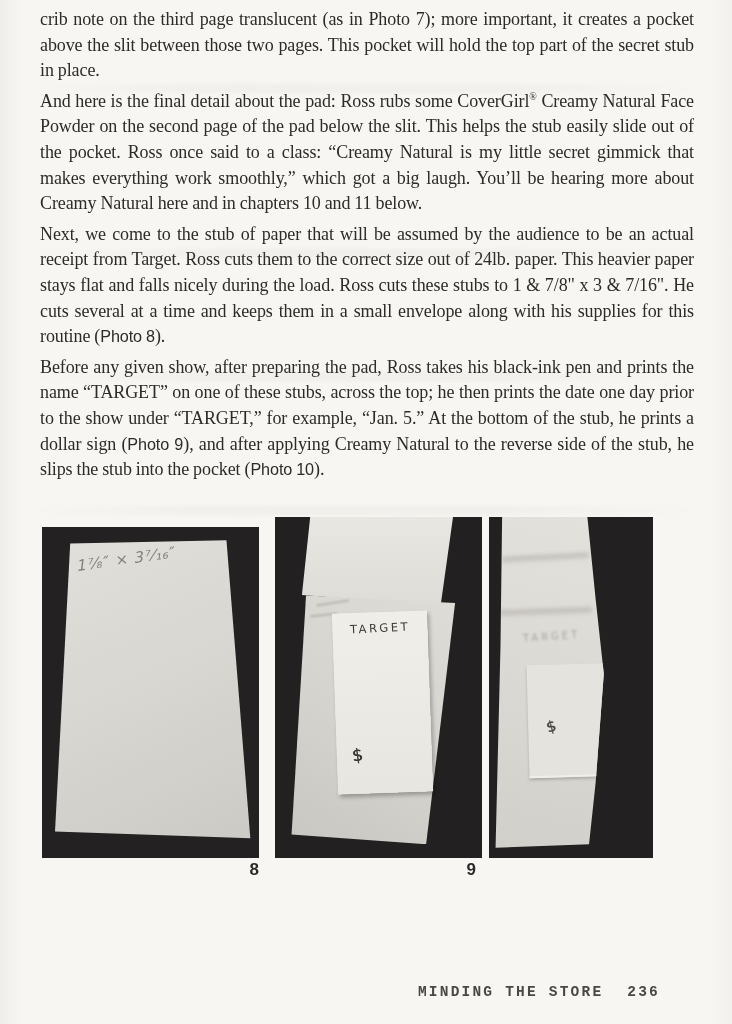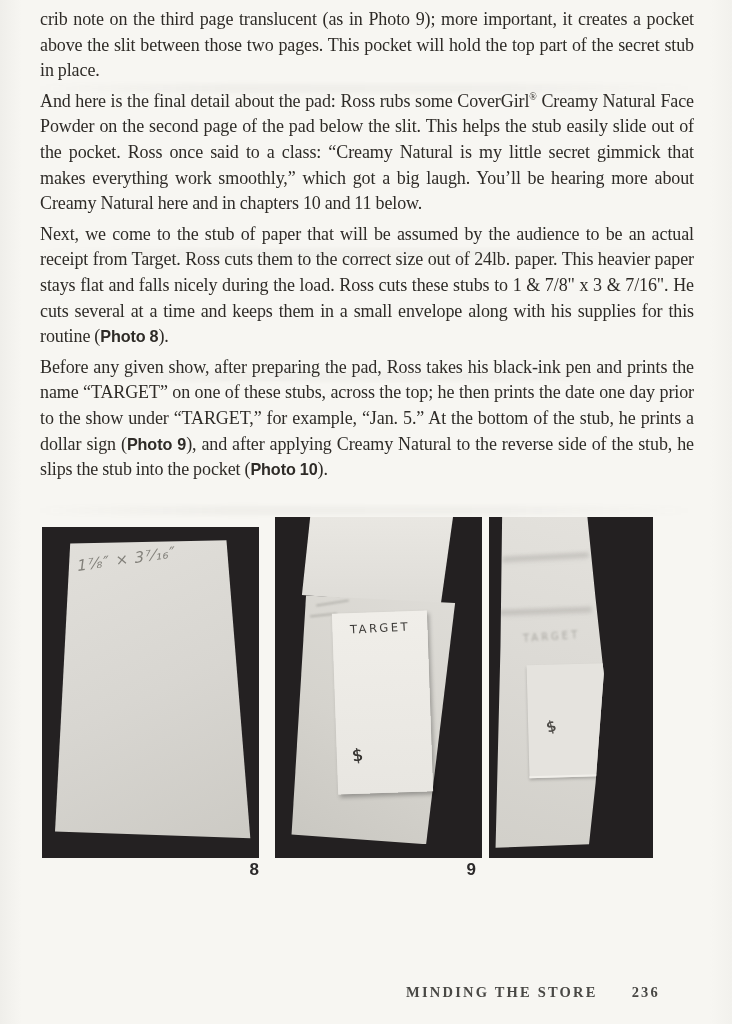--- a/index.html
+++ b/index.html
@@ -6,21 +6,21 @@
   html,body { margin:0; padding:0; }
   body { width:732px; height:1024px; background:#f6f5f1; font-family:"Liberation Serif", serif; }
   #page { position:relative; width:732px; height:1024px; overflow:hidden;
           background:linear-gradient(90deg,#efeeea 0%, #f7f6f2 3%, #f7f6f2 97%, #f2f1ed 100%); }
 
   
   .text-col { position:absolute; left:40px; top:7px; width:654px; }
   .para { font-size:18px; line-height:25.6px; text-align:justify; color:#2e2b27;
           margin:0 0 5px 0; letter-spacing:-0.1px; word-spacing:-0.4px; }
   .run-i { }
-  .run-b { font-family:"Liberation Sans", sans-serif; font-weight:700; font-size:0.9em;margin-top:37px; }
+  .run-b { font-family:"Liberation Sans", sans-serif; font-weight:400; font-size:0.9em;margin-top:37px; }
   .para sup { font-size:0.55em; line-height:0; }
 
   
   .streak { position:absolute; left:30px; width:670px; height:9px; opacity:.5; filter:blur(2px);
             background:linear-gradient(90deg, rgba(125,123,117,0) 0%, rgba(125,123,117,0.12) 30%,
             rgba(125,123,117,0.10) 70%, rgba(125,123,117,0) 100%); }
 
   
   .photo { position:absolute; background:#242122; }
   #photo8  { left:42px;  top:527px; width:217px; height:331px; }
@@ -70,31 +70,31 @@
     font-size:15px; color:#4c4a46; transform:rotate(-14deg); text-shadow:0.5px 0 #4c4a46; }
 
   
   .fig-num { position:absolute; top:860px; font-family:"Liberation Sans", sans-serif;
     font-weight:700; font-size:17px; color:#2c2a2b; text-align:right; }
   #num8  { left:42px;  width:217px; }
   #num9  { left:275px; width:201px; }
   #num10 { left:489px; width:164px; }
 
   
-  .footer { position:absolute; top:984px; right:72px; display:flex; gap:34px; align-items:center;
-    font-family:Liberation Serif, serif; font-weight:700; font-size:14.5px;
+  .footer { position:absolute; top:984px; right:72px; display:flex; gap:24px; align-items:center;
+    font-family:Liberation Mono, monospace; font-weight:700; font-size:14.5px;
     letter-spacing:2.2px; color:#49484500; color:#494845; }
 </style>
 </head>
 <body>
 
 <div id="page">
 
   <div class="text-col">
-    <p class="para"><span>crib note on the third page translucent (as in Photo 9); more important, it creates </span><span class="run-i">a pocket</span><span> above the slit between those two pages. This pocket will hold the top part of the secret stub in place.</span></p>
+    <p class="para"><span>crib note on the third page translucent (as in Photo 7); more important, it creates </span><span class="run-i">a pocket</span><span> above the slit between those two pages. This pocket will hold the top part of the secret stub in place.</span></p>
     <p class="para"><span>And here is the final detail about the pad: Ross rubs some CoverGirl</span><sup>®</sup><span> Creamy Natural Face Powder on the second page of the pad below the slit. This helps the stub easily slide out of the pocket. Ross once said to a class: “Creamy Natural is my little secret gimmick that makes everything work smoothly,” which got a big laugh. You’ll be hearing more about Creamy Natural here and in chapters 10 and 11 below.</span></p>
     <p class="para"><span>Next, we come to the stub of paper that will be assumed by the audience to be an actual receipt from Target. Ross cuts them to the correct size out of 24lb. paper. This heavier paper stays flat and falls nicely during the load. Ross cuts these stubs to 1 &amp; 7/8" x 3 &amp; 7/16". He cuts several at a time and keeps them in a small envelope along with his supplies for this routine (</span><span class="run-b">Photo 8</span><span>).</span></p>
     <p class="para"><span>Before any given show, after preparing the pad, Ross takes his </span><span class="run-i">black-ink pen</span><span> and prints the name “TARGET” on one of these stubs, across the top; he then prints the date one day prior to the show under “TARGET,” for example, “Jan. 5.” At the bottom of the stub, he prints a dollar sign (</span><span class="run-b">Photo 9</span><span>), and after applying Creamy Natural to the reverse side of the stub, he slips the stub into the pocket (</span><span class="run-b">Photo 10</span><span>).</span></p>
   </div>
 
   <div class="streak" style="top:84px"></div>
   <div class="streak" style="top:249px"></div>
   <div class="streak" style="top:372px"></div>
   <div class="streak" style="top:506px"></div>
 

